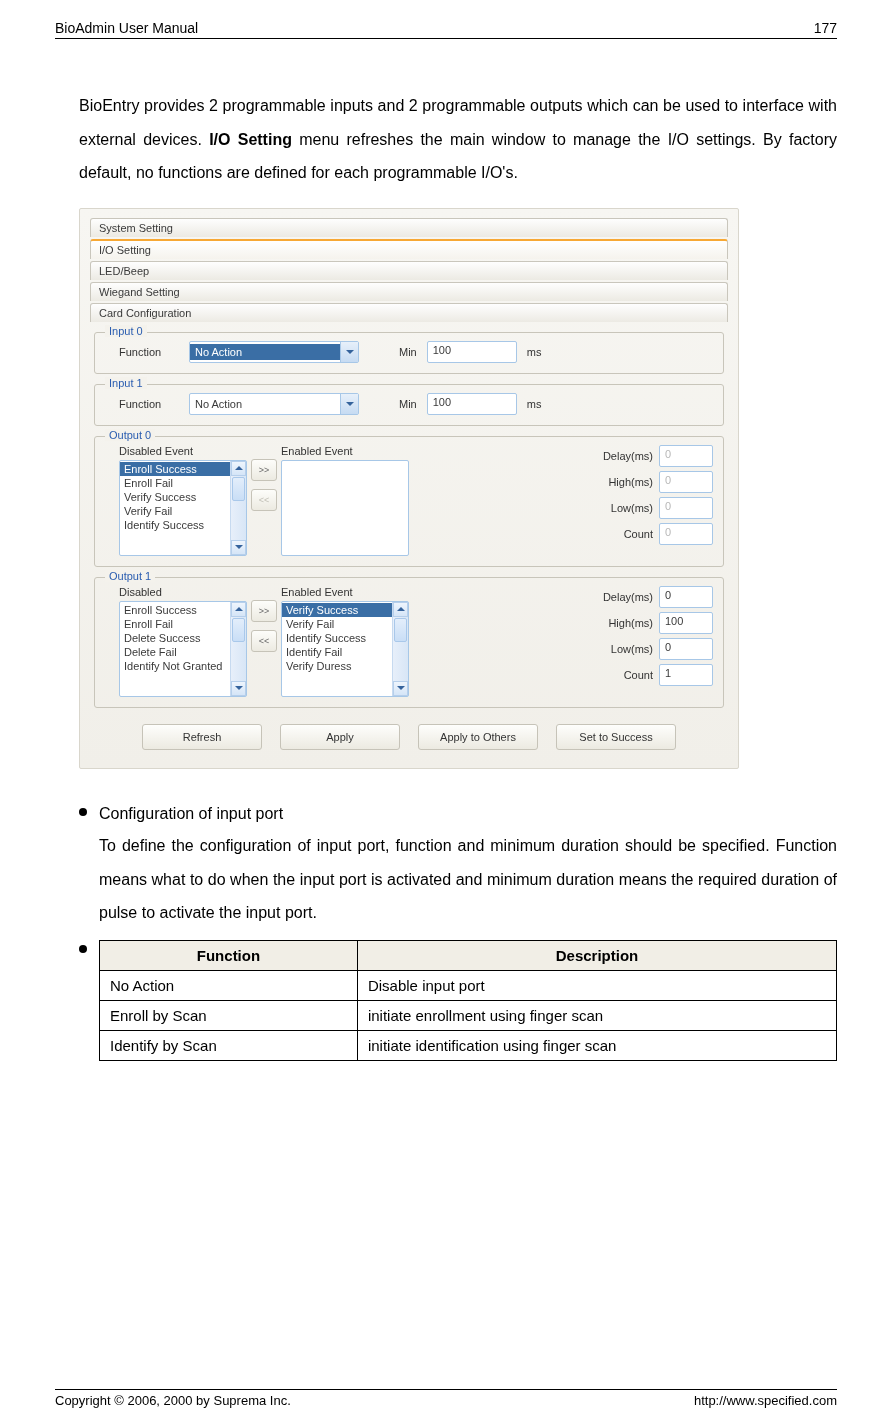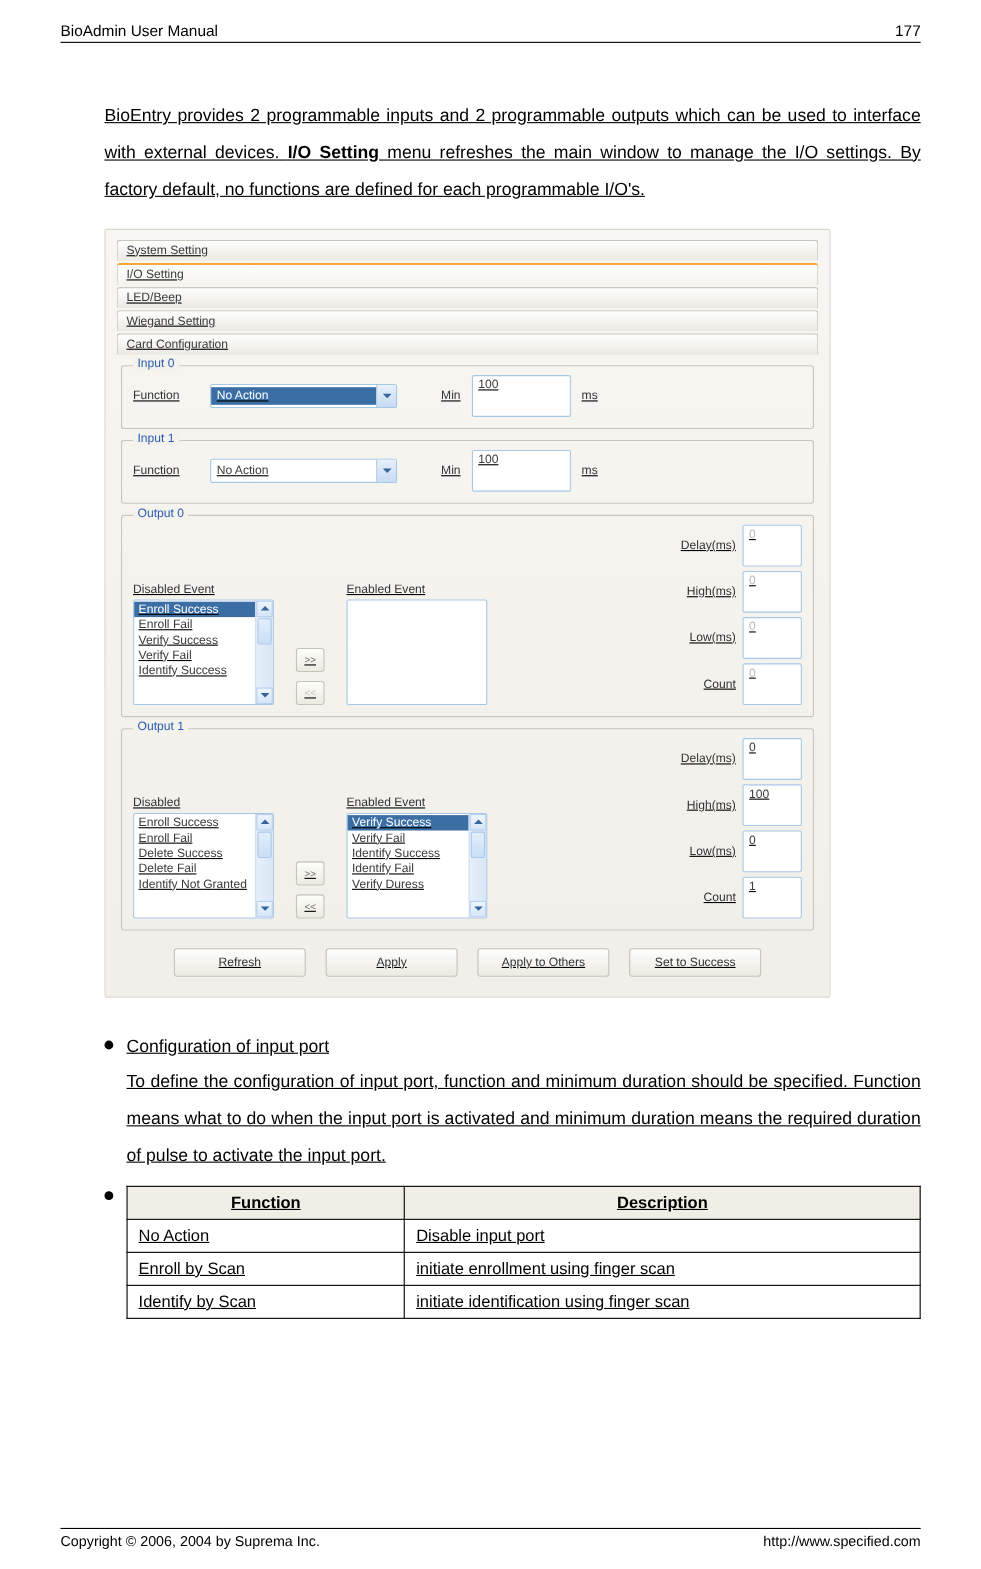--- a/index.html
+++ b/index.html
@@ -18,23 +18,22 @@
   }
   .header-row {
     display: flex;
     justify-content: space-between;
     font-size: 14px;
     border-bottom: 1px solid #000;
     padding-bottom: 2px;
     margin-bottom: 50px;
   }
   .body-content {
-    margin-left: 40px;
+    margin-left: 24px;
     margin-right: 0;
-    text-decoration: underline;
   }
   .intro-para {
     font-size: 16px;
     line-height: 2.1;
     text-align: justify;
     margin-bottom: 18px;
   }
   .intro-para b { font-weight: bold; }
 
   
@@ -68,21 +67,21 @@
   }
   .tab.active {
     background: linear-gradient(#fff,#f5f3ed);
     border-top: 2px solid #f7a834;
     font-weight: normal;
   }
   .fieldset {
     border: 1px solid #c8c5ba;
     border-radius: 3px;
     margin: 6px 4px 10px 4px;
-    padding: 8px 10px 10px 10px;
+    padding: 8px 10px 10px 24px;
     position: relative;
   }
   .legend {
     position: absolute;
     top: -8px;
     left: 10px;
     background: #f4f2ec;
     color: #2a5db0;
     font-size: 11px;
     padding: 0 4px;
@@ -125,31 +124,31 @@
   }
   .chev {
     width: 0; height: 0;
     border-left: 4px solid transparent;
     border-right: 4px solid transparent;
     border-top: 4px solid #35639c;
   }
   .txtbox {
     border: 1px solid #a7c7e7;
     background: #fff;
-    height: 38px;
+    height: 22px;
     width: 90px;
     padding: 2px 5px;
     font-size: 11px;
     border-radius: 2px;
   }
   .txtbox.ro { color: #b8b8b8; }
   .output-grid {
     display: flex;
-    gap: 20px;
-    align-items: flex-end;
+    gap: 4px;
+    align-items: flex-start;
   }
   .col-left { flex: 0 0 auto; }
   .col-mid { flex: 0 0 auto; display:flex; flex-direction:column; gap:8px; margin-top:14px;}
   .col-listarea { flex: 0 0 auto; }
   .col-right { flex: 1; display:flex; flex-direction:column; gap:4px; align-items:flex-end; margin-left:8px;}
   .sub-lbl { font-size: 11px; color:#333; margin-bottom:3px; display:block;}
   .listbox {
     border: 1px solid #a7c7e7;
     background: #fff;
     width: 128px;
@@ -480,17 +479,17 @@
             </tr>
           </tbody>
             </table>
         </div>
       </div>
     </div>
 
   </div>
 
   <div class="footer-row">
-    <span>Copyright © 2006, 2004 by Suprema Inc.</span>
+    <span>Copyright © 2006, 2000 by Suprema Inc.</span>
     <span>http://www.specified.com</span>
   </div>
 
 </div>
 
 </body></html>

